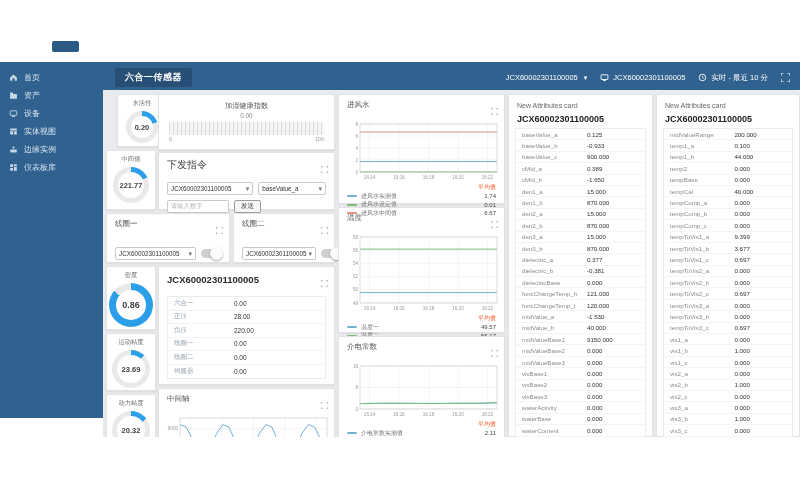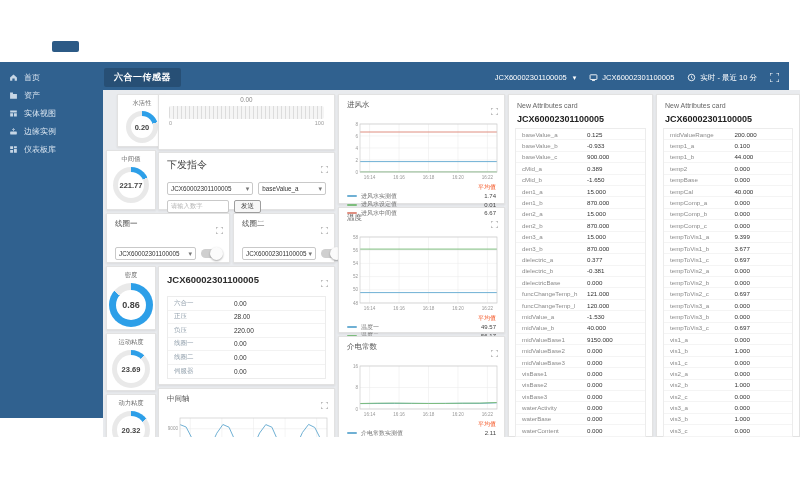--- a/index.html
+++ b/index.html
@@ -8,21 +8,21 @@
 
   
   .logo-chip{position:absolute;left:52px;top:41px;width:27px;height:11px;background:#2c5a86;border-radius:2px}
 
   
   .sidebar{position:absolute;left:0;top:62px;width:103px;height:356px;background:#30618f;padding-top:6px}
   .side-item{display:flex;align-items:center;gap:6px;height:18px;padding:0 9px;color:#d7e3ef;font-size:8px;cursor:pointer}
   .side-item svg{flex:0 0 auto;opacity:.9}
 
   
-  .header{position:absolute;left:92px;top:62px;width:697px;height:31px;background:#30618f;display:flex;align-items:center;color:#fff}
+  .header{position:absolute;left:103px;top:62px;width:697px;height:31px;background:#30618f;display:flex;align-items:center;color:#fff}
   .h-title{margin-left:12px;background:rgba(0,0,0,.18);padding:3px 10px;font-size:9px;border-radius:2px;font-weight:700;letter-spacing:.5px}
   .h-right{margin-left:auto;display:flex;align-items:center;gap:13px;padding-right:10px;font-size:7.5px}
   .h-item{display:flex;align-items:center;gap:4px;cursor:pointer}
   .caret{font-size:7px;margin-left:2px}
 
   
   .main{position:absolute;left:103px;top:90px;width:697px;height:347px;background:#e9ebee;overflow:hidden}
   .card{position:absolute;background:#fff;border:1px solid #e2e2e2;box-shadow:0 1px 2px rgba(0,0,0,.07)}
   .card-head{display:flex;align-items:flex-start;justify-content:space-between;padding:5px 6px 0 8px}
   .card-title{font-size:7.5px;color:#555}
@@ -89,20 +89,27 @@
     <span>首页</span>
   </div>
   <div class="side-item">
     <svg width="9" height="9" viewBox="0 0 10 10">
         <path d="M1.2 8.6V1.8h3.2v1.6h4.4v5.2z" fill="currentColor"></path>
       </svg>
     <span>资产</span>
   </div>
   <div class="side-item">
     <svg width="9" height="9" viewBox="0 0 10 10">
+        <rect x="1.4" y="2" width="7.2" height="5" rx=".6" fill="none" stroke="currentColor"></rect>
+        <path d="M3.4 8.4h3.2" stroke="currentColor"></path>
+      </svg>
+    <span>设备</span>
+  </div>
+  <div class="side-item">
+    <svg width="9" height="9" viewBox="0 0 10 10">
         <path d="M1.3 1.6h7.4v2.2H1.3zM1.3 4.8h3.2v3.6H1.3zM5.5 4.8h3.2v3.6H5.5z" fill="currentColor"></path>
       </svg>
     <span>实体视图</span>
   </div>
   <div class="side-item">
     <svg width="9" height="9" viewBox="0 0 10 10">
         <rect x="1.3" y="5" width="7.4" height="3.2" rx=".5" fill="currentColor"></rect>
         <path d="M5 4.6V1.8M3.4 3.2 5 1.8l1.6 1.4" fill="none" stroke="currentColor" stroke-width=".8"></path>
       </svg>
     <span>边缘实例</span>
@@ -154,20 +161,21 @@
   </div>
 
   <div class="card" style="left:3px;top:60px;width:50px;height:60px">
     <div class="g-label">中间值</div>
     <div class="donut" style="width: 36px; height: 36px; --p: 18;">
       <span class="g-val">221.77</span>
     </div>
   </div>
 
   <div class="card" style="left:55px;top:4px;width:177px;height:56px">
+    <div class="hum-title">加湿健康指数</div>
     <div class="hum-val">0.00</div>
     <div class="strip"></div>
     <div class="minmax">
       <span>0</span>
       <span>100</span>
     </div>
   </div>
 
   <div class="card" style="left:55px;top:62px;width:177px;height:58px">
     <div class="card-head">

